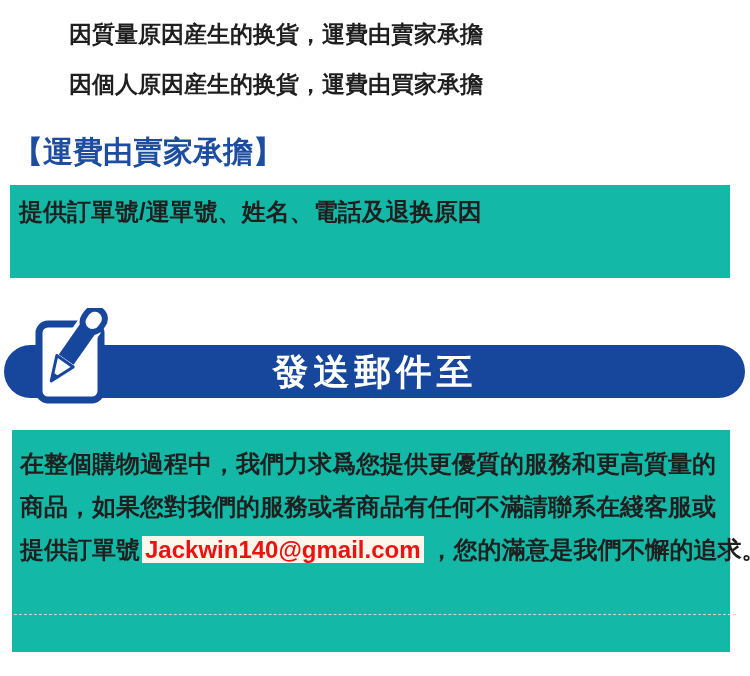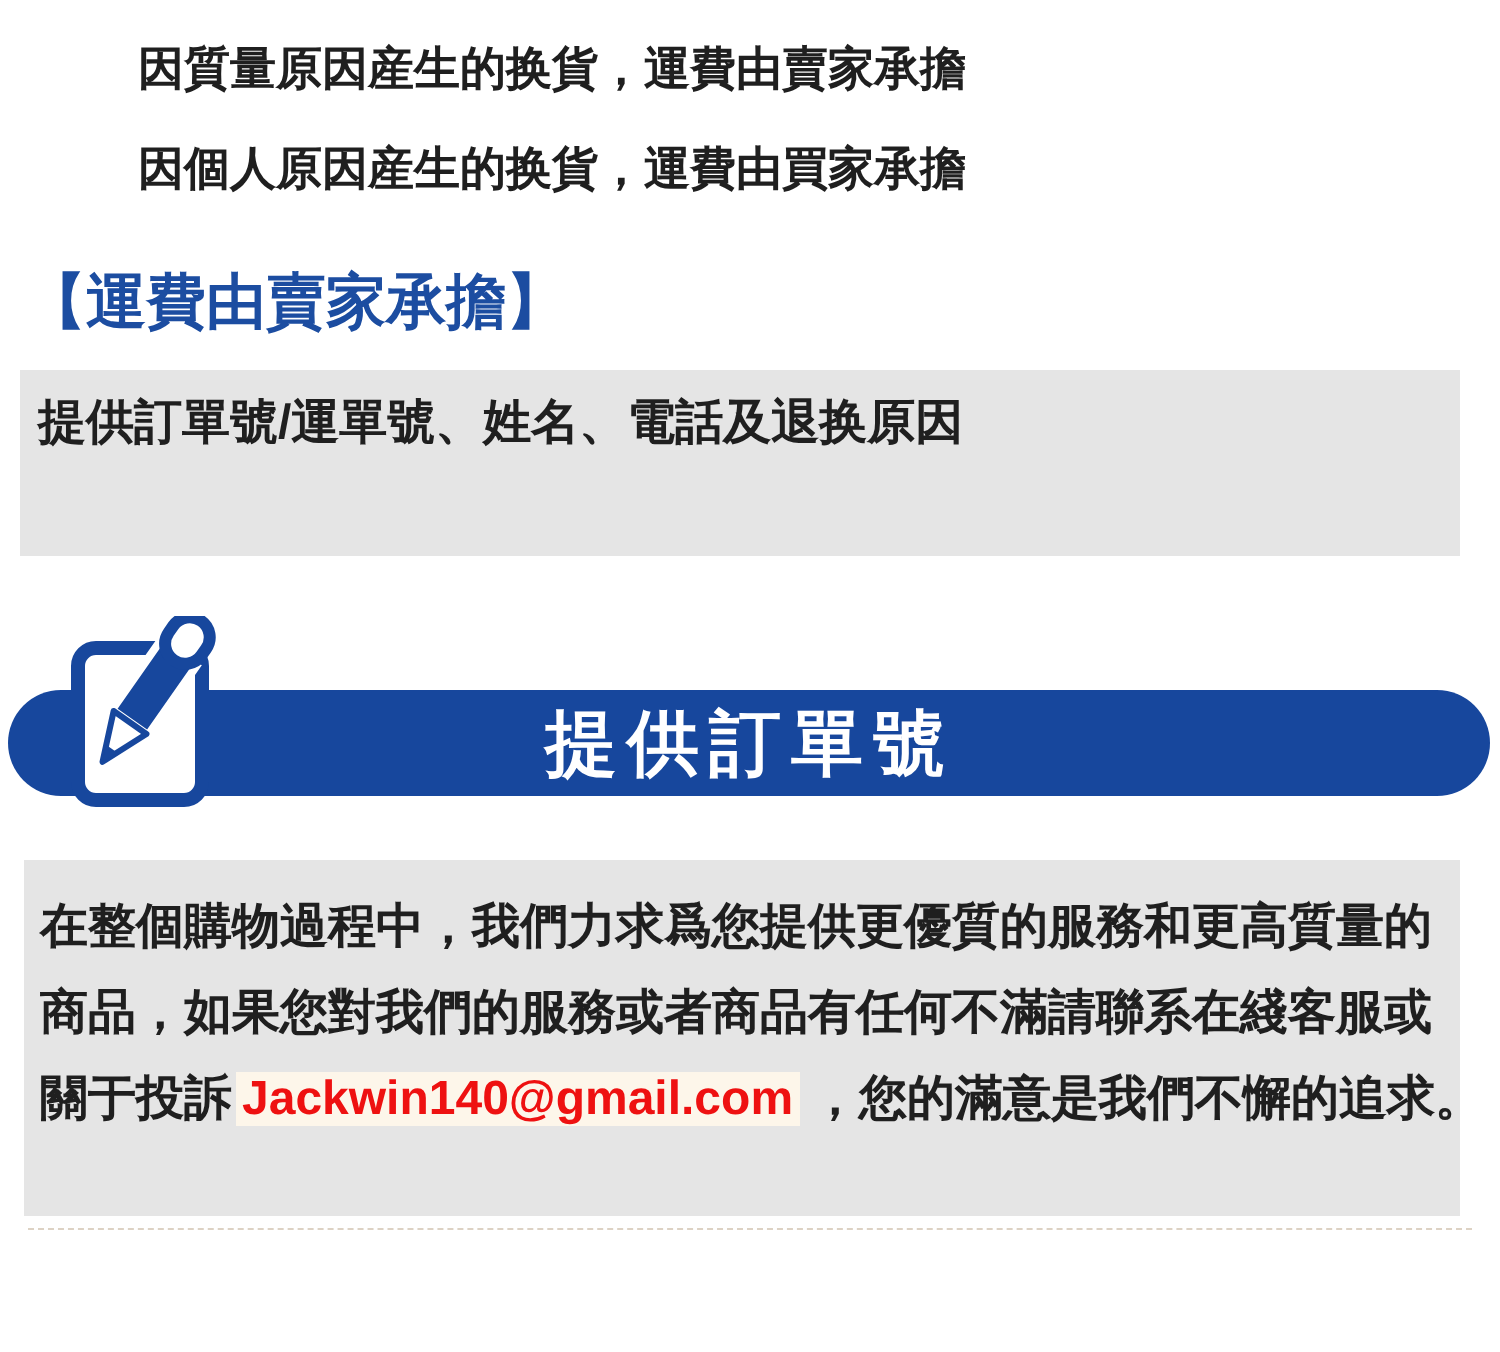--- a/index.html
+++ b/index.html
@@ -18,36 +18,36 @@
     font-size:23px; line-height:28px; white-space:nowrap;
   }
   .note-1 { top:20px; }
   .note-2 { top:70px; }
   .heading {
     position:absolute; left:13px; top:131px; margin:0;
     font-size:30px; line-height:42px; white-space:nowrap;
     color:#1c4da1;
   }
   .panel {
-    position:absolute; background:#e5e5e5; box-sizing:border-box;
+    position:absolute; background:#14b8a6; box-sizing:border-box;
   }
   .panel p { margin:0; white-space:nowrap; }
   .panel-return { left:10px; top:185px; width:720px; height:93px; padding:7px 9px; }
   .panel-return p { font-size:24px; line-height:40px; }
   .banner-bar {
     position:absolute; left:4px; top:345px; width:741px; height:53px;
     background:#17479d; border-radius:27px;
   }
   .banner-title {
     position:absolute; left:0; top:345px; width:750px; height:53px;
     line-height:53px; text-align:center;
     font-size:36px; letter-spacing:5px; color:#ffffff; white-space:nowrap;
   }
   .banner-icon { position:absolute; left:30px; top:308px; }
-  .panel-complaint { left:12px; top:430px; width:718px; height:178px; padding:12px 8px 0; }
+  .panel-complaint { left:12px; top:430px; width:718px; height:222px; padding:12px 8px 0; }
   .panel-complaint p { font-size:24px; line-height:43px; }
   .email-link {
     color:#ee1111; text-decoration:none;
     background:#fdf6ea; padding:0 3px; margin:12px 6px 0 2px;
   }
   .divider {
     position:absolute; left:14px; top:614px; width:722px; height:0;
     border-top:1px dashed #ddd2c4;
   }
 </style>
@@ -70,23 +70,23 @@
   <svg class="banner-icon" width="84" height="98" viewBox="0 0 84 98" aria-hidden="true">
     <rect x="9" y="16" width="62" height="76" rx="9" fill="#ffffff" stroke="#17479d" stroke-width="7"></rect>
     <g transform="translate(66,9) rotate(125)">
       <rect x="12" y="-11" width="42" height="22" fill="#17479d" stroke="#ffffff" stroke-width="4"></rect>
       <rect x="-8" y="-10" width="24" height="20" rx="10" fill="#ffffff" stroke="#17479d" stroke-width="6"></rect>
       <path d="M 54,-10 L 78,0 L 54,10 Z" fill="#ffffff" stroke="#17479d" stroke-width="3" stroke-linejoin="round"></path>
       <path d="M 70,-3.5 L 78,0 L 70,3.5 Z" fill="#17479d"></path>
     </g>
   </svg>
 
-  <div class="banner-title">提供訂單號</div>
+  <div class="banner-title">發送郵件至</div>
 
   <div class="panel panel-complaint">
     <p>在整個購物過程中，我們力求爲您提供更優質的服務和更高質量的</p>
     <p>商品，如果您對我們的服務或者商品有任何不滿請聯系在綫客服或</p>
-    <p><span>關于投訴</span><a href="#" class="email-link">Jackwin140@gmail.com</a><span>，您的滿意是我們不懈的追求。</span></p>
+    <p><span>提供訂單號</span><a href="#" class="email-link">Jackwin140@gmail.com</a><span>，您的滿意是我們不懈的追求。</span></p>
   </div>
 
   <div class="divider"></div>
 
 </div>
 
 </body></html>

